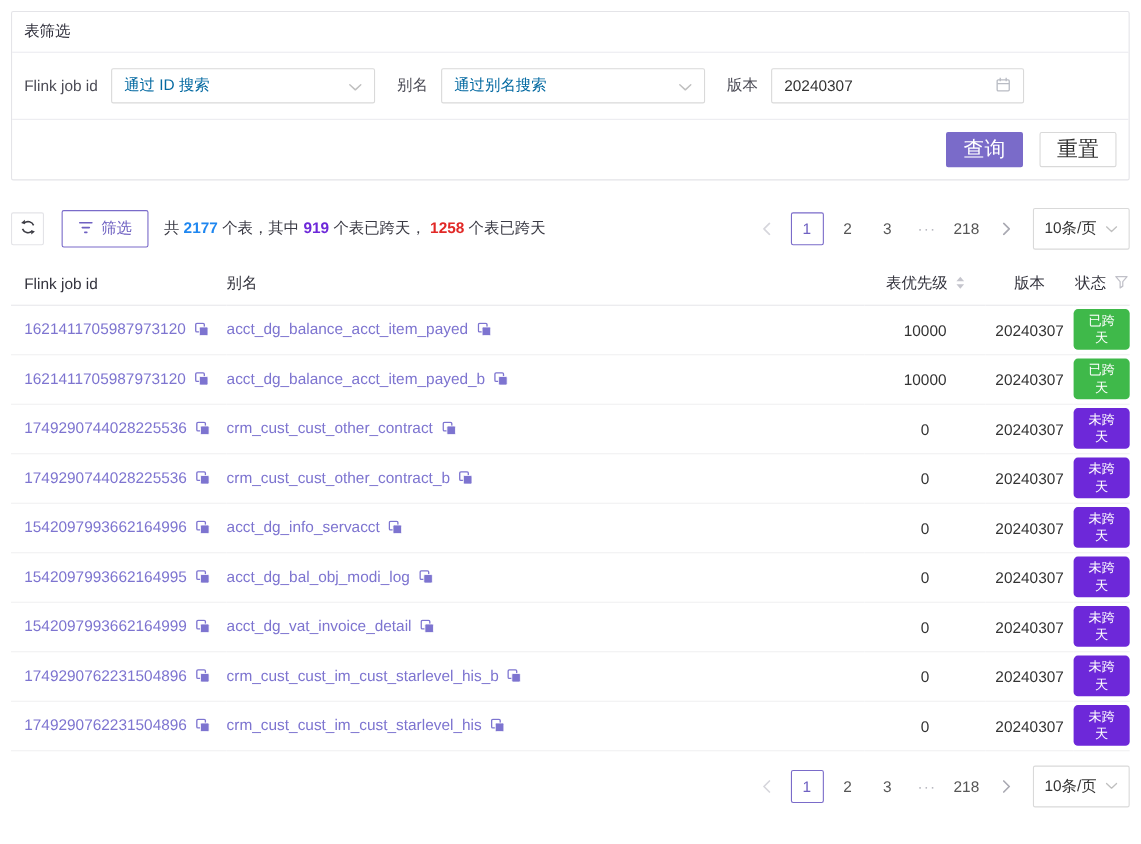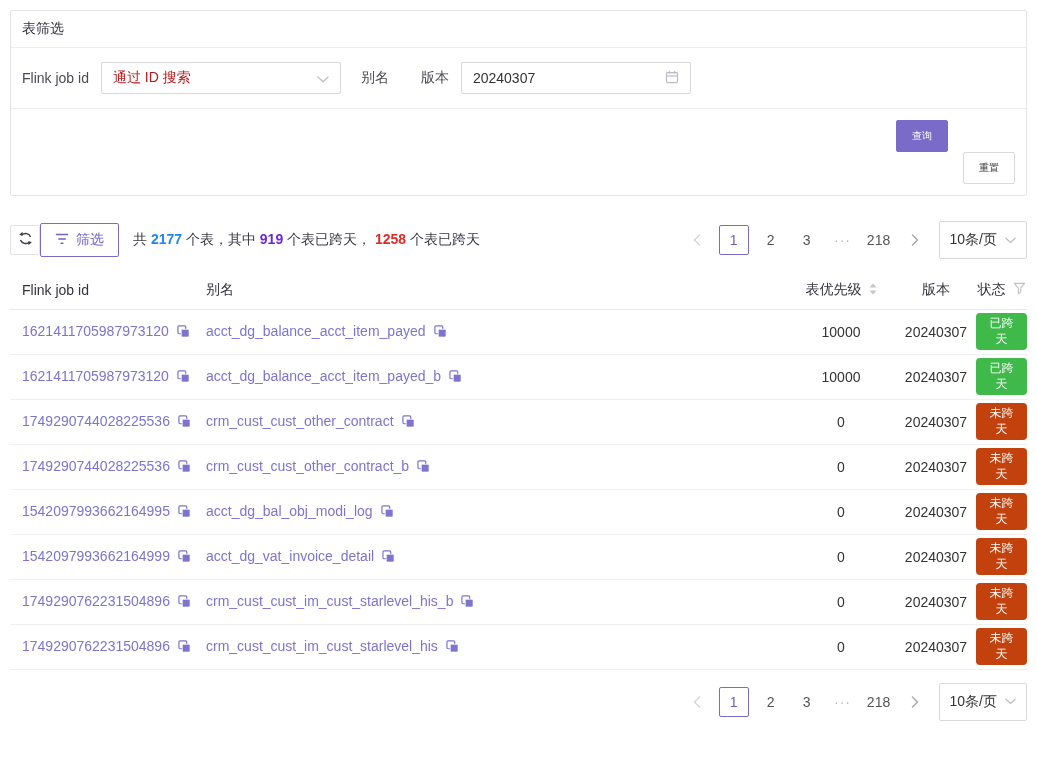--- a/index.html
+++ b/index.html
@@ -17,33 +17,33 @@
   .filter-row { display:flex; align-items:center; padding:14px 11px; }
   .f-label { color:#4b4b55; margin-right:12px; white-space:nowrap; }
   .f-group { display:flex; align-items:center; margin-right:20px; }
   .ctrl {
     height:32px; border:1px solid #d9d9d9; border-radius:2px; background:#fff;
     display:flex; align-items:center; justify-content:space-between;
     padding:0 11px; cursor:pointer;
   }
   .ctrl.select { width:240px; }
   .ctrl.date { width:230px; }
-  .placeholder { color:#b91c1c; }
+  .placeholder { color:#0369a1; }
   .ctrl .val { color:#333; }
   .card-actions { border-top:1px solid #ececf0; padding:11px; display:flex; justify-content:flex-end; gap:15px; }
-  .btn { height:32px; padding:0 15px; border-radius:2px; font-size:10px; cursor:pointer;
+  .btn { height:32px; padding:0 15px; border-radius:2px; font-size:19px; cursor:pointer;
          display:inline-flex; align-items:center; border:1px solid transparent; }
   .btn-primary { background:#7a6bc9; color:#fff; border-color:#7a6bc9; }
-  .btn-default { background:#fff; color:#333; border-color:#d9d9d9;margin-top:32px; }
+  .btn-default { background:#fff; color:#333; border-color:#d9d9d9; }
 
   
   .toolbar { display:flex; align-items:center; margin-top:25px; }
   .icon-btn { width:30px; height:30px; border:1px solid #e3e3e7; border-radius:2px; background:#fff;
               display:flex; align-items:center; justify-content:center; cursor:pointer; }
-  .filter-toggle { height:34px; padding:0 14px; border:1px solid #7a6bc9; border-radius:2px;
+  .filter-toggle { height:34px; margin-left:16px; padding:0 14px; border:1px solid #7a6bc9; border-radius:2px;
                    color:#6f61c2; background:#fff; display:inline-flex; align-items:center; gap:7px; cursor:pointer; }
   .summary { margin-left:14px; color:#3a3a44; white-space:pre; }
   .num { font-weight:700; }
   .num-blue { color:#1f87f0; }
   .num-green { color:#6d28d9; }
   .num-red { color:#e12826; }
 
   
   .pg-wrap { margin-left:auto; display:flex; align-items:center; }
   .pagination { display:flex; align-items:center; }
@@ -63,21 +63,21 @@
   th { font-weight:500; color:#33333d; text-align:left; height:38px; border-bottom:1px solid #e8e8ec;
        vertical-align:middle; font-size:14px; }
   td { height:45px; border-bottom:1px solid #f0f0f2; vertical-align:middle; font-size:14px; color:#333; }
   .c-id   { padding-left:12px; }
   th.c-pri, td.c-pri, th.c-ver, td.c-ver, th.c-status, td.c-status { text-align:center; }
   .hdr-flex { display:inline-flex; align-items:center; gap:7px; }
   .link { color:#7d74d0; cursor:pointer; }
   .copy { margin-left:8px; cursor:pointer; display:inline-block; vertical-align:-2px; }
   .badge { display:inline-block; padding:3px 8px; border-radius:4px; color:#fff; font-size:12px; line-height:1.3; }
   .badge.success { background:#3fb94a; }
-  .badge.danger  { background:#c2410c; }
+  .badge.danger  { background:#6d28d9; }
 
   .bottom-bar { display:flex; justify-content:flex-end; align-items:center; margin-top:13px; }
 </style>
 </head>
 <body>
 
 <div class="page">
 
   <div class="card">
     <div class="card-title">表筛选</div>
@@ -88,20 +88,28 @@
           <span class="placeholder">通过 ID 搜索</span>
           <span>
             <svg width="12" height="7" viewBox="0 0 12 7">
                 <polyline points="1,1 6,5.7 11,1" fill="none" stroke="#bfbfbf" stroke-width="1.3" stroke-linecap="round" stroke-linejoin="round"></polyline>
               </svg>
           </span>
         </span>
       </div>
       <div class="f-group">
         <span class="f-label">别名</span>
+        <span class="ctrl select">
+          <span class="placeholder">通过别名搜索</span>
+          <span>
+            <svg width="12" height="7" viewBox="0 0 12 7">
+                <polyline points="1,1 6,5.7 11,1" fill="none" stroke="#bfbfbf" stroke-width="1.3" stroke-linecap="round" stroke-linejoin="round"></polyline>
+              </svg>
+          </span>
+        </span>
       </div>
       <div class="f-group">
         <span class="f-label">版本</span>
         <span class="ctrl date">
           <span class="val">20240307</span>
           <span>
             <svg width="14" height="14" viewBox="0 0 14 14" fill="none" stroke="#b9bcc4" stroke-width="1.2">
               <rect x="1.5" y="2.6" width="11" height="10" rx="1"></rect>
               <line x1="4.3" y1="0.7" x2="4.3" y2="3.8"></line>
                 <line x1="9.7" y1="0.7" x2="9.7" y2="3.8"></line>
@@ -253,20 +261,33 @@
               </svg></span></td>
           <td class="c-alias"><span class="link">crm_cust_cust_other_contract_b</span><span class="copy"><svg width="13" height="13" viewBox="0 0 14 14">
                 <rect x="1" y="1" width="8.4" height="8.4" rx="1.2" fill="none" stroke="#7d74d0" stroke-width="1.3"></rect>
                 <rect x="4.6" y="4.6" width="8.4" height="8.4" rx="1.2" fill="#7d74d0" stroke="#ffffff" stroke-width="0.8"></rect>
               </svg></span></td>
           <td class="c-pri">0</td>
           <td class="c-ver">20240307</td>
           <td class="c-status"><span class="badge danger">未跨天</span></td>
         </tr>
         <tr>
+          <td class="c-id"><span class="link">1542097993662164996</span><span class="copy"><svg width="13" height="13" viewBox="0 0 14 14">
+                <rect x="1" y="1" width="8.4" height="8.4" rx="1.2" fill="none" stroke="#7d74d0" stroke-width="1.3"></rect>
+                <rect x="4.6" y="4.6" width="8.4" height="8.4" rx="1.2" fill="#7d74d0" stroke="#ffffff" stroke-width="0.8"></rect>
+              </svg></span></td>
+          <td class="c-alias"><span class="link">acct_dg_info_servacct</span><span class="copy"><svg width="13" height="13" viewBox="0 0 14 14">
+                <rect x="1" y="1" width="8.4" height="8.4" rx="1.2" fill="none" stroke="#7d74d0" stroke-width="1.3"></rect>
+                <rect x="4.6" y="4.6" width="8.4" height="8.4" rx="1.2" fill="#7d74d0" stroke="#ffffff" stroke-width="0.8"></rect>
+              </svg></span></td>
+          <td class="c-pri">0</td>
+          <td class="c-ver">20240307</td>
+          <td class="c-status"><span class="badge danger">未跨天</span></td>
+        </tr>
+        <tr>
           <td class="c-id"><span class="link">1542097993662164995</span><span class="copy"><svg width="13" height="13" viewBox="0 0 14 14">
                 <rect x="1" y="1" width="8.4" height="8.4" rx="1.2" fill="none" stroke="#7d74d0" stroke-width="1.3"></rect>
                 <rect x="4.6" y="4.6" width="8.4" height="8.4" rx="1.2" fill="#7d74d0" stroke="#ffffff" stroke-width="0.8"></rect>
               </svg></span></td>
           <td class="c-alias"><span class="link">acct_dg_bal_obj_modi_log</span><span class="copy"><svg width="13" height="13" viewBox="0 0 14 14">
                 <rect x="1" y="1" width="8.4" height="8.4" rx="1.2" fill="none" stroke="#7d74d0" stroke-width="1.3"></rect>
                 <rect x="4.6" y="4.6" width="8.4" height="8.4" rx="1.2" fill="#7d74d0" stroke="#ffffff" stroke-width="0.8"></rect>
               </svg></span></td>
           <td class="c-pri">0</td>
           <td class="c-ver">20240307</td>

